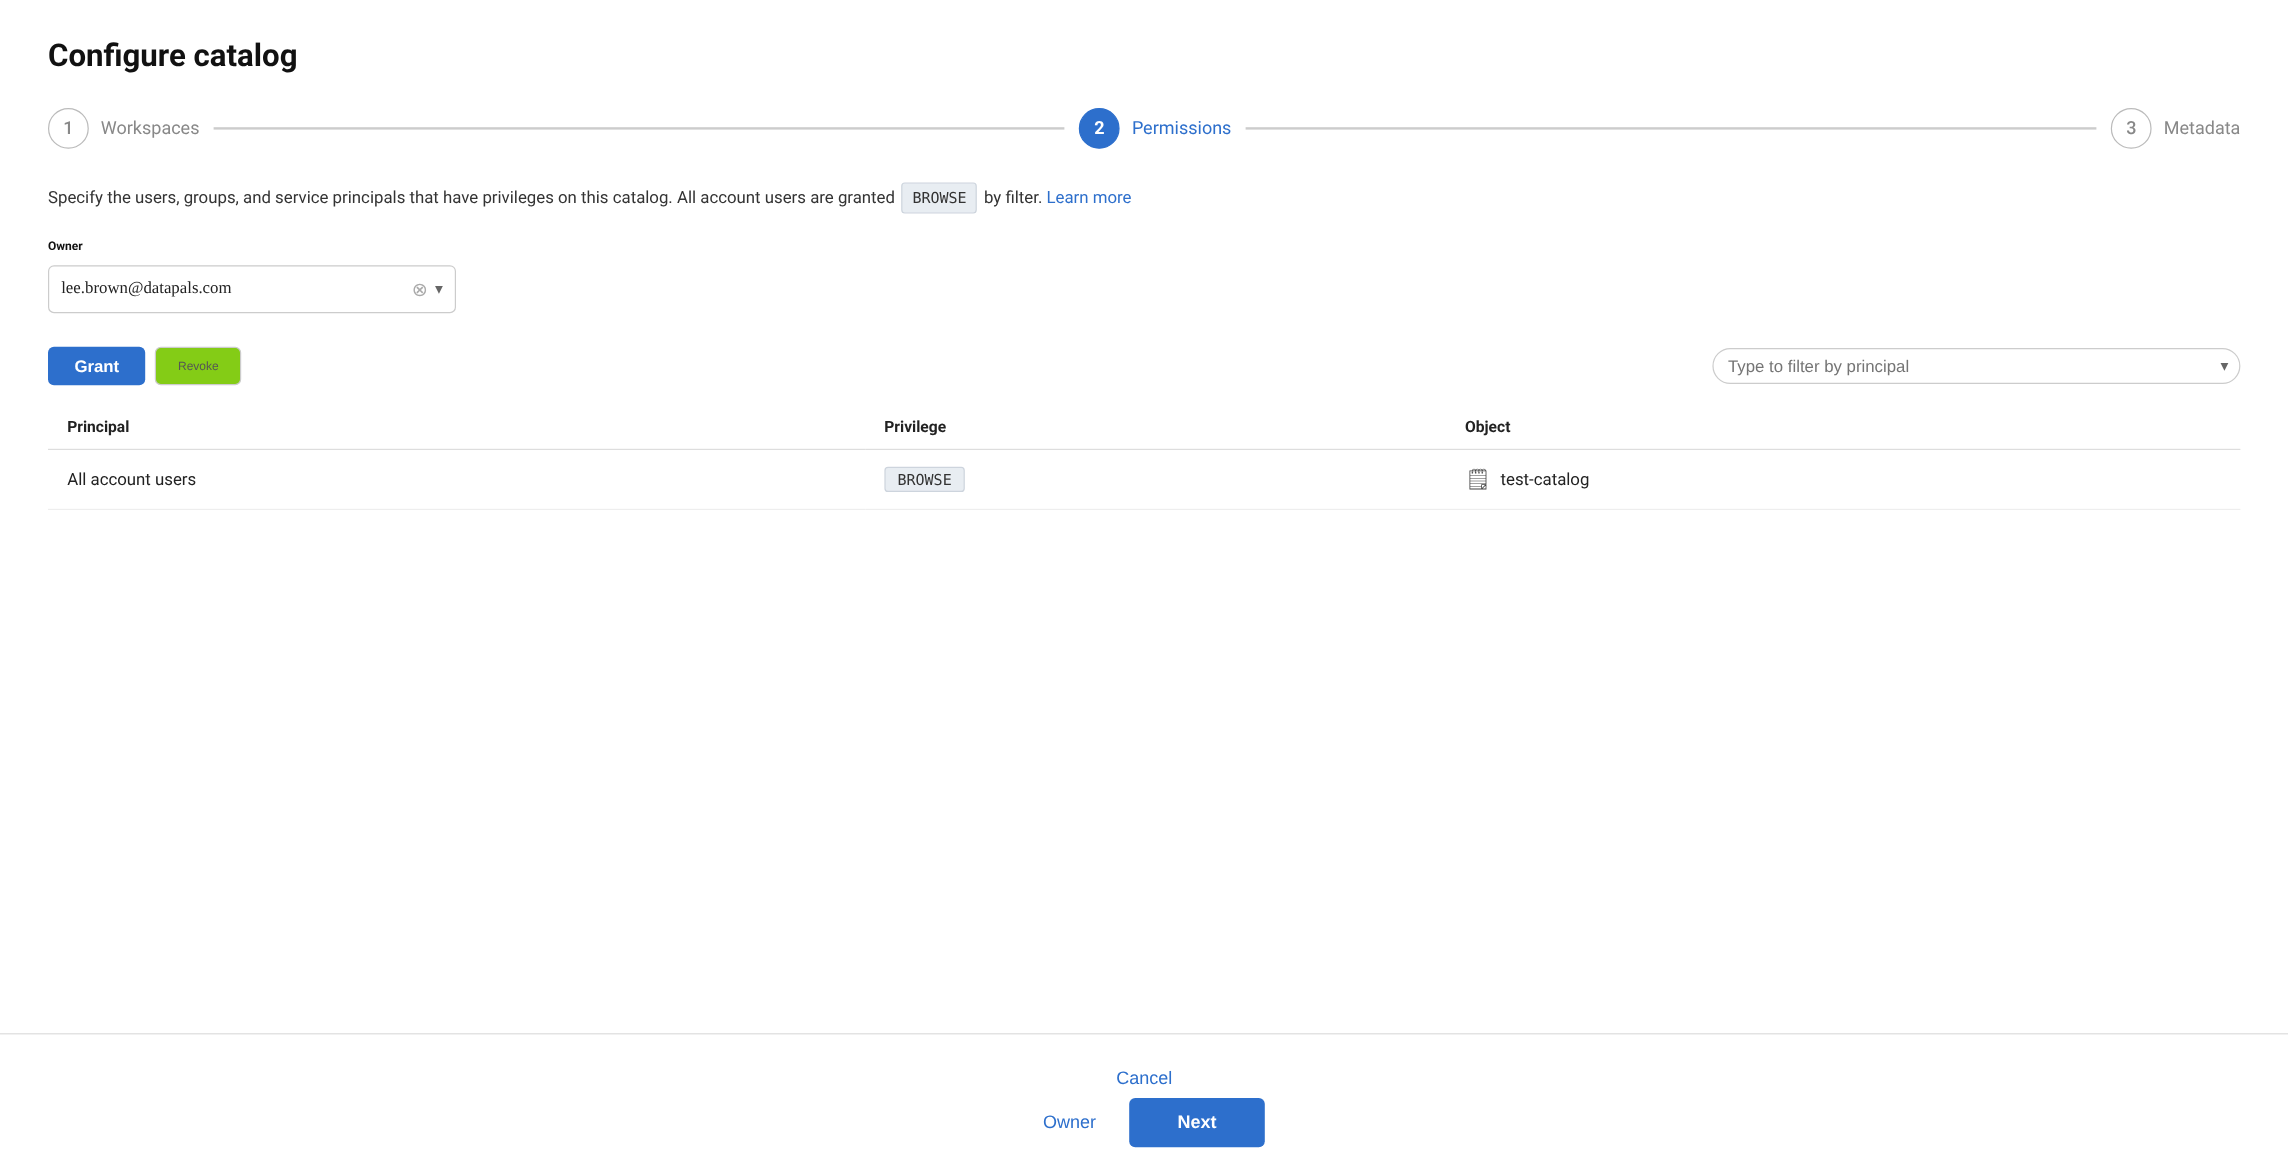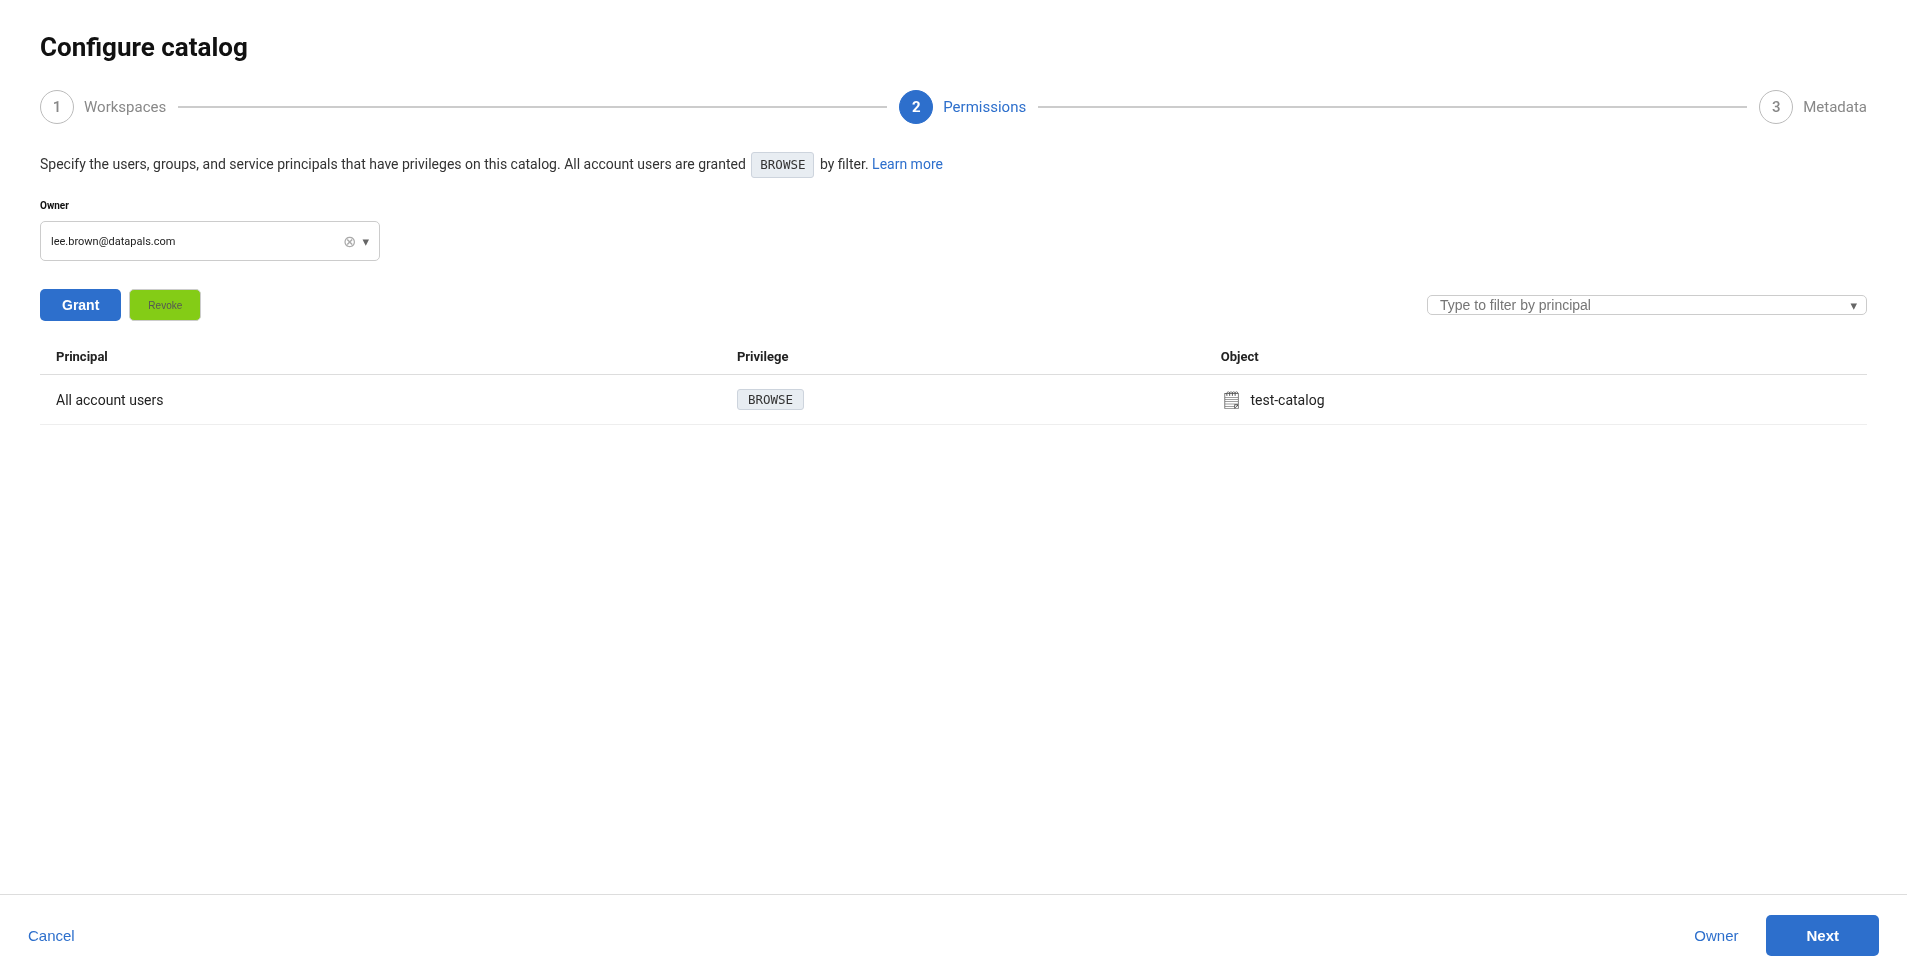--- a/index.html
+++ b/index.html
@@ -108,22 +108,23 @@
       border: 1.5px solid #ccc;
       border-radius: 5px;
       background: #fff;
       width: 340px;
       height: 40px;
       padding: 0 10px;
       margin-bottom: 28px;
     }
     .owner-value {
       flex: 1;
-      font-size: 11px;
+      font-size: 14px;
       color: #222;
+      font-family: Liberation Serif, serif;
     }
     .owner-clear-icon {
       color: #aaa;
       font-size: 16px;
       cursor: pointer;
       margin-right: 6px;
     }
     .owner-chevron-icon {
       color: #666;
       font-size: 13px;
@@ -162,23 +163,23 @@
       cursor: pointer;
     }
     .filter-input-wrapper {
       position: relative;
       width: 440px;
       display: flex;
       align-items: center;
     }
     .filter-input {
       width: 100%;
-      height: 20px;
+      height: 30px;
       border: 1.5px solid #ccc;
-      border-radius: 5px;
+      border-radius: 15px;
       padding: 0 36px 0 12px;
       font-size: 14px;
       color: #999;
       outline: none;
       background: #fff;
     }
     .filter-chevron {
       position: absolute;
       right: 10px;
       color: #666;
@@ -221,25 +222,26 @@
       align-items: center;
       gap: 8px;
     }
     .catalog-icon {
       font-size: 17px;
       color: #444;
     }
     
     .footer {
       border-top: 1.5px solid #ddd;
-      padding: 20px 28px;
+      padding: 20px 40px;
       display: flex;
       align-items: center;
       justify-content: space-between;
       background: #fff;
+      flex-direction: column;
     }
     .btn-cancel {
       background: none;
       border: none;
       color: #2d6fcc;
       font-size: 15px;
       font-weight: 500;
       cursor: pointer;
       padding: 8px 0;
     }

